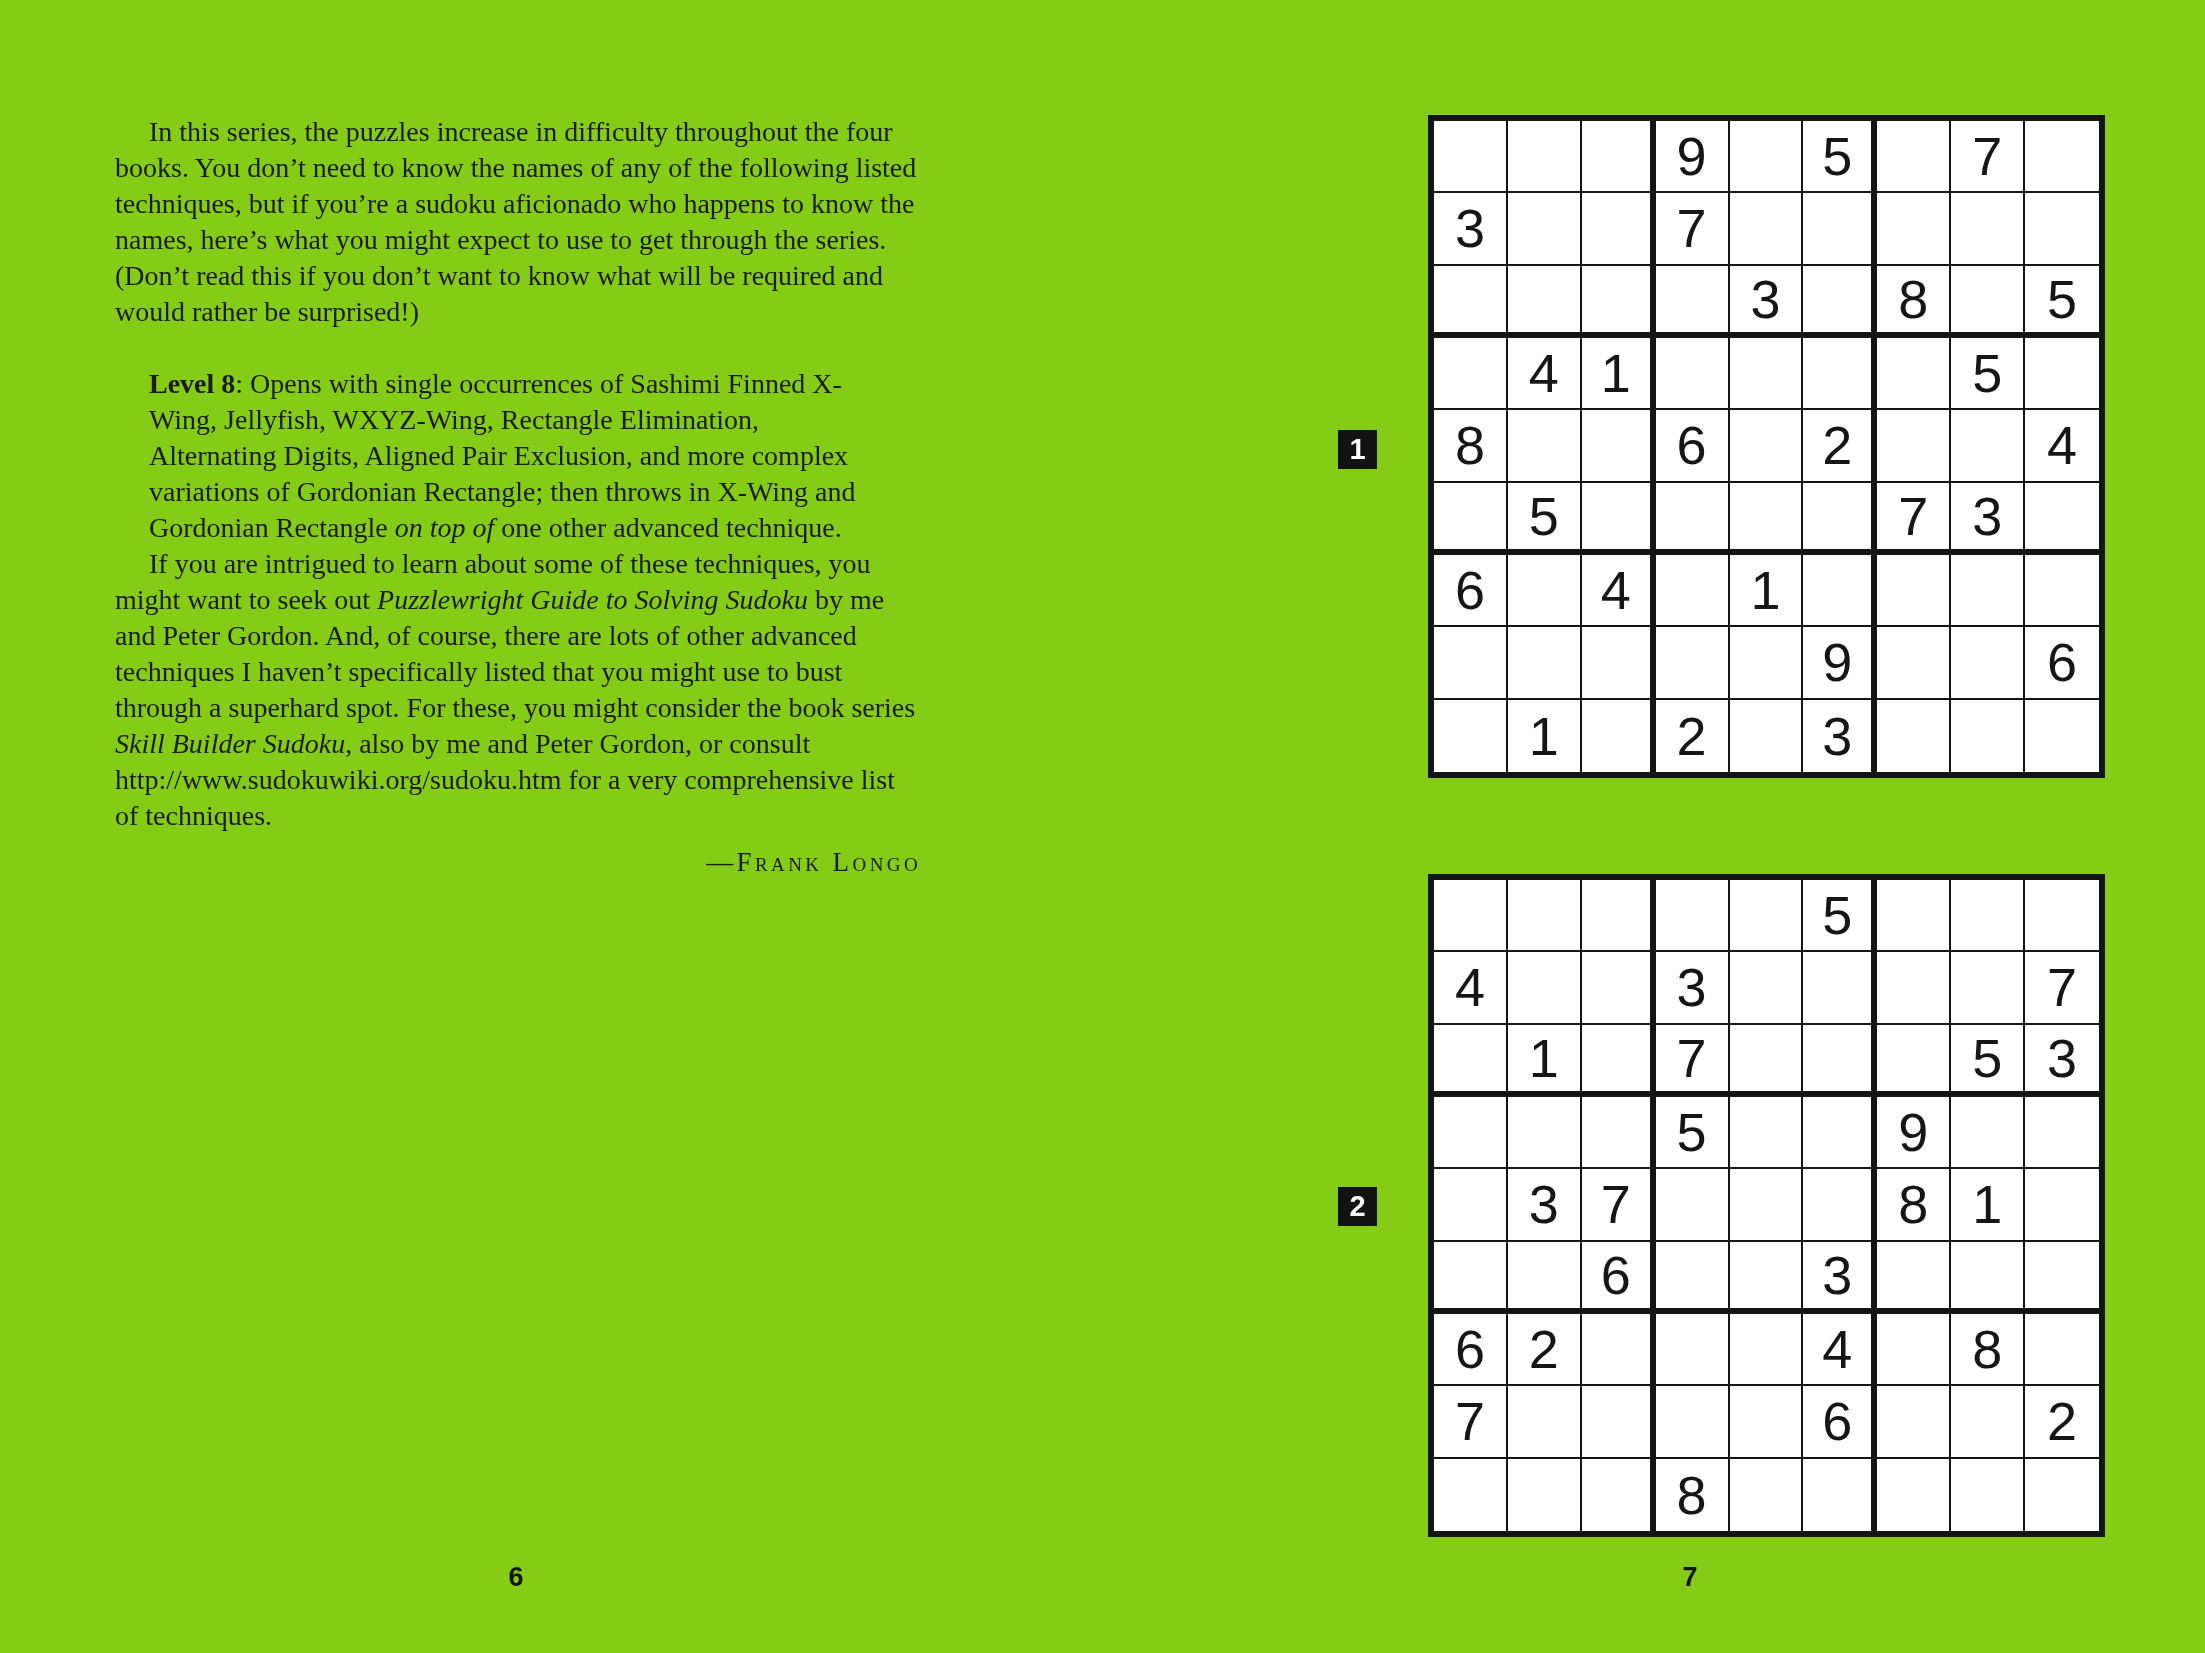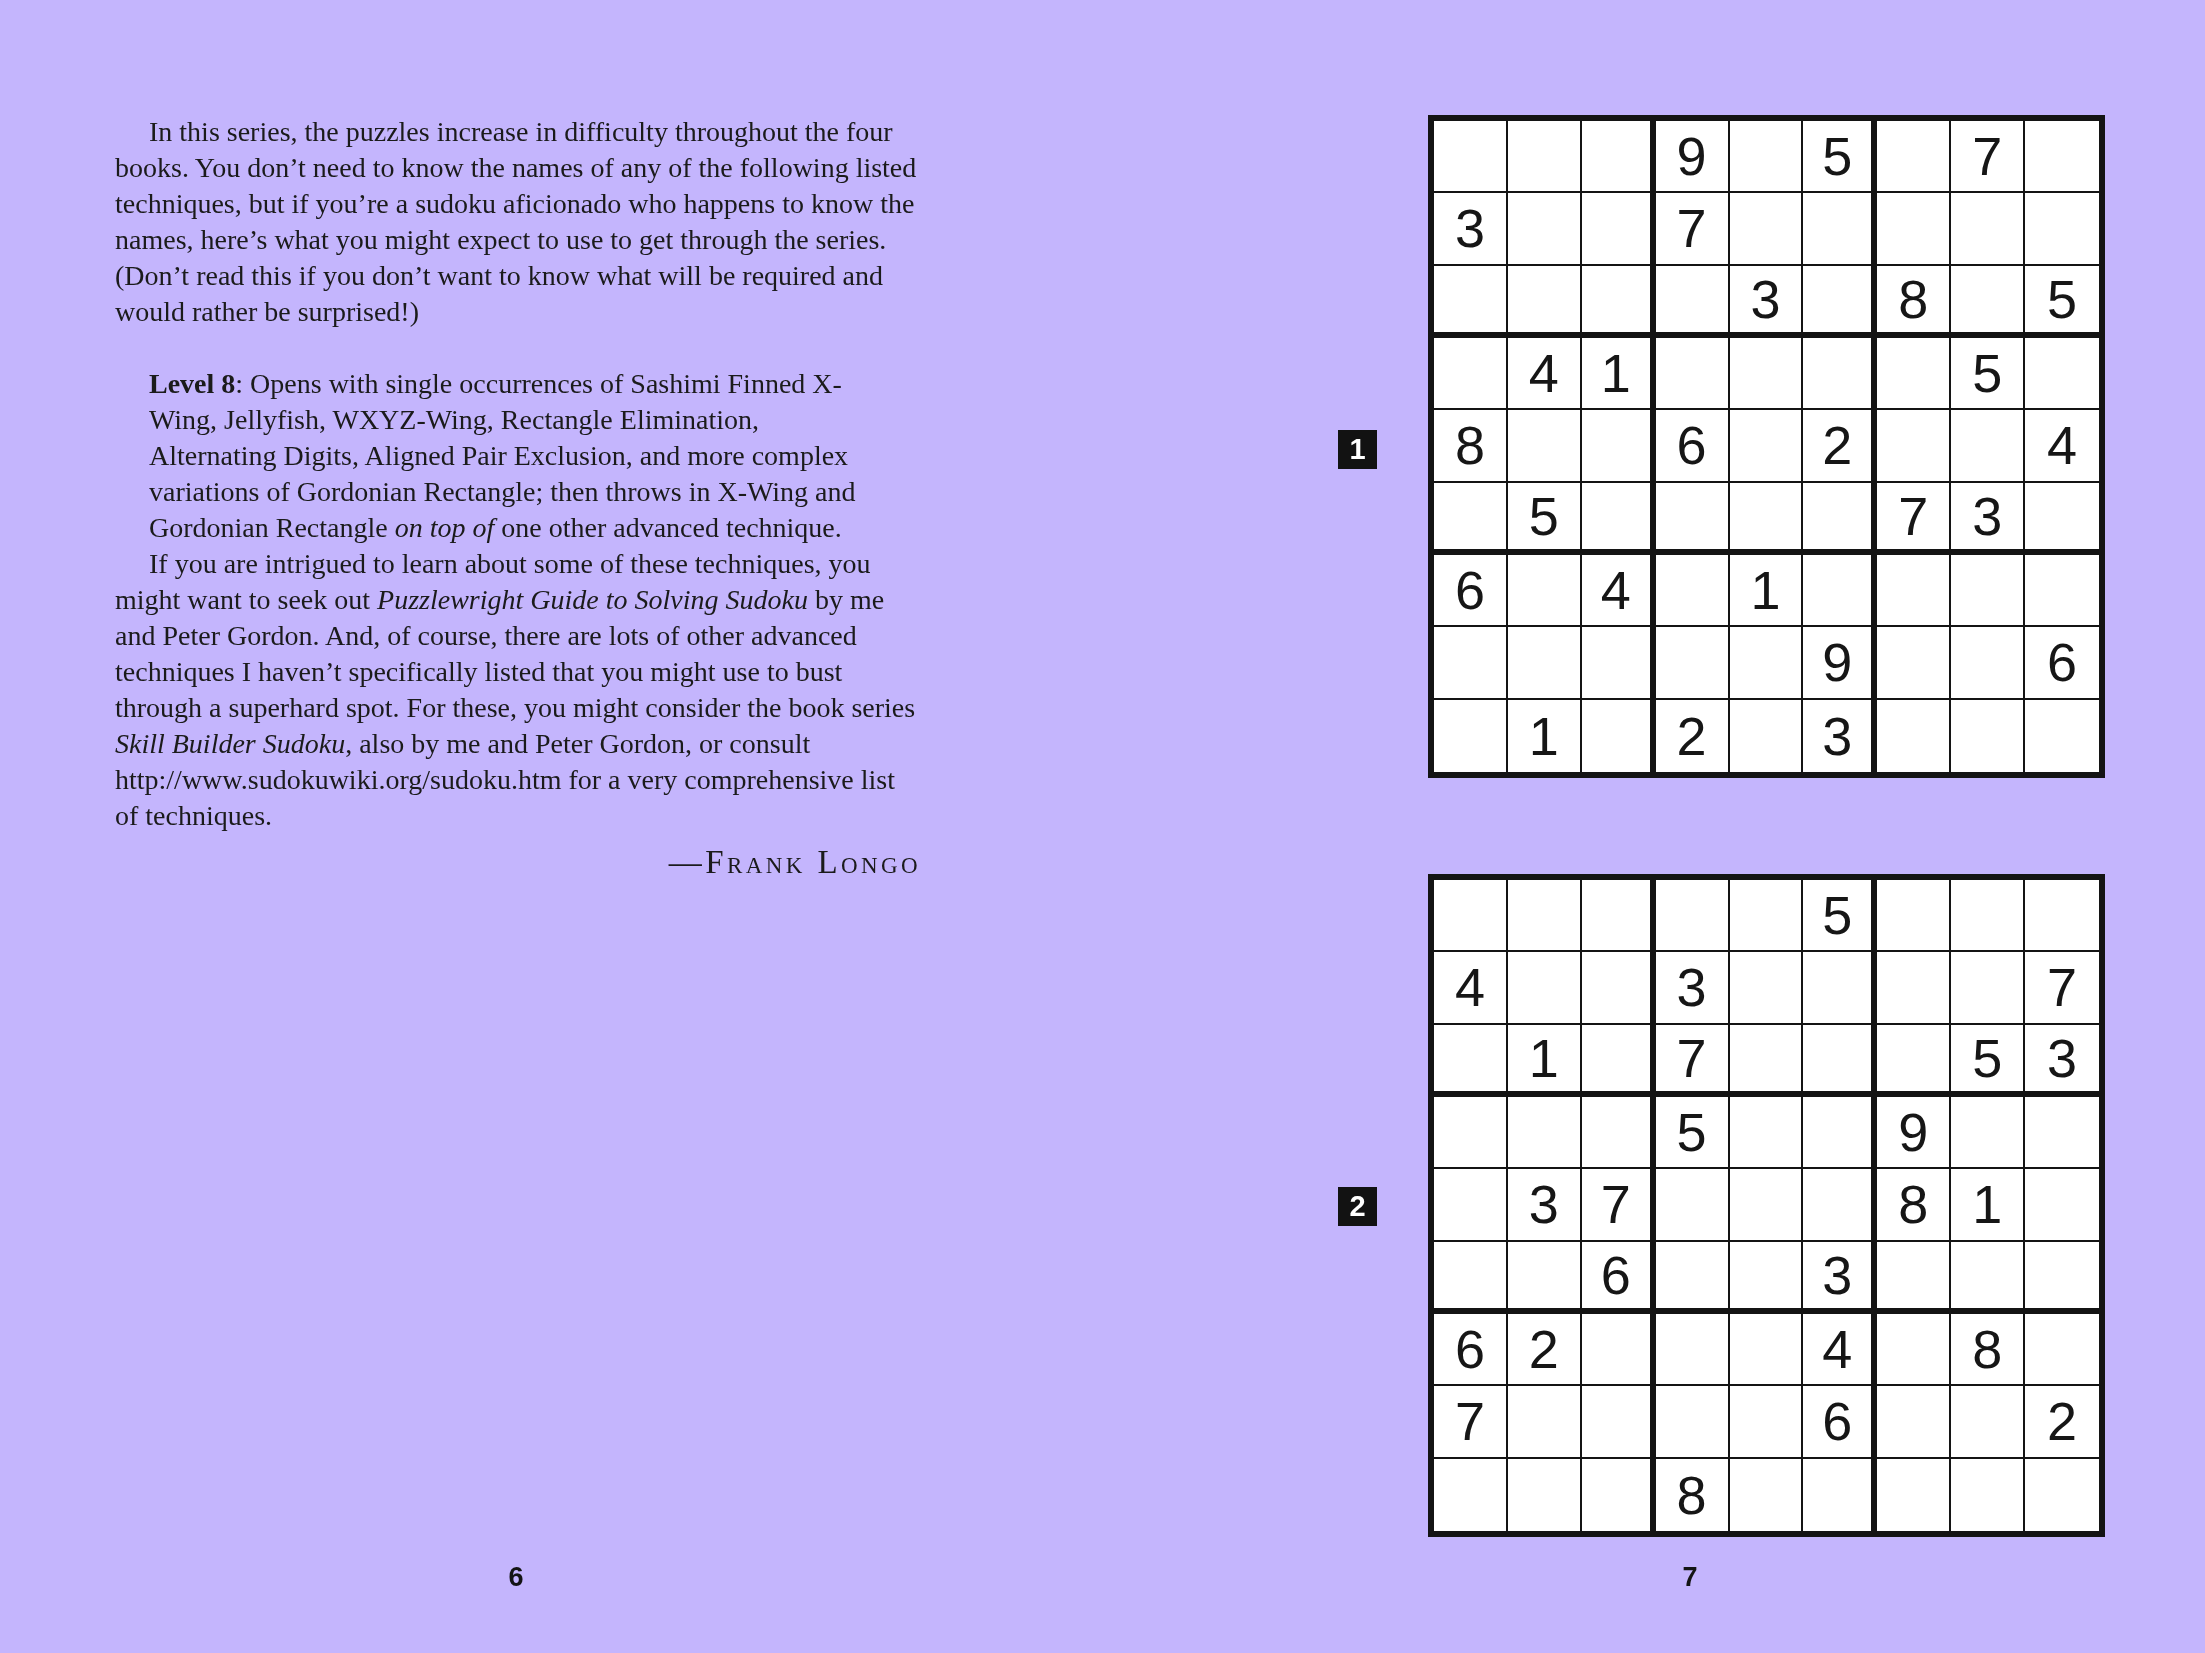--- a/index.html
+++ b/index.html
@@ -1,33 +1,33 @@
 <!DOCTYPE html>
 <html style="font-size:13.6px"><head>
 <meta charset="utf-8">
 <style>
   html,body { margin:0; padding:0; background:#e8e8e8; }
   .spread {
-    position:relative; width:2205px; height:1654px; background:#c4b5fd;
+    position:relative; width:2205px; height:1654px; background:#84cc16;
     font-family:"Liberation Serif", serif; color:#1b1b1b; overflow:hidden;
   }
   .page { position:absolute; top:0; height:1654px; }
   .page-left  { left:0;    width:1103px; }
   .page-right { left:1103px; width:1103px; }
 
   
   .text-block { position:absolute; left:115px; top:114px; width:806px;
                 font-size:28px; line-height:36px; }
   .text-block p { margin:0; }
   p.body  { text-indent:34px; }
   p.first { margin-top:0; }
   p.flow  { margin-top:0; text-indent:34px; }
   p.level { margin:36px 38px 0 34px; text-indent:0; }
   p.signature { margin-top:10.2px; text-align:right; font-variant:small-caps;
-                letter-spacing:3.4px; font-size:33px; }
+                letter-spacing:3.4px; font-size:27px; }
   b { font-weight:bold; }
   i { font-style:italic; }
 
   
   .page-number { position:absolute; top:1562px; width:68px; text-align:center;
                  font-family:"Liberation Sans", sans-serif; font-weight:bold;
                  font-size:27px; color:#141414; }
   .pn-left  { left:482px; }
   .pn-right { left:553px; }
 

